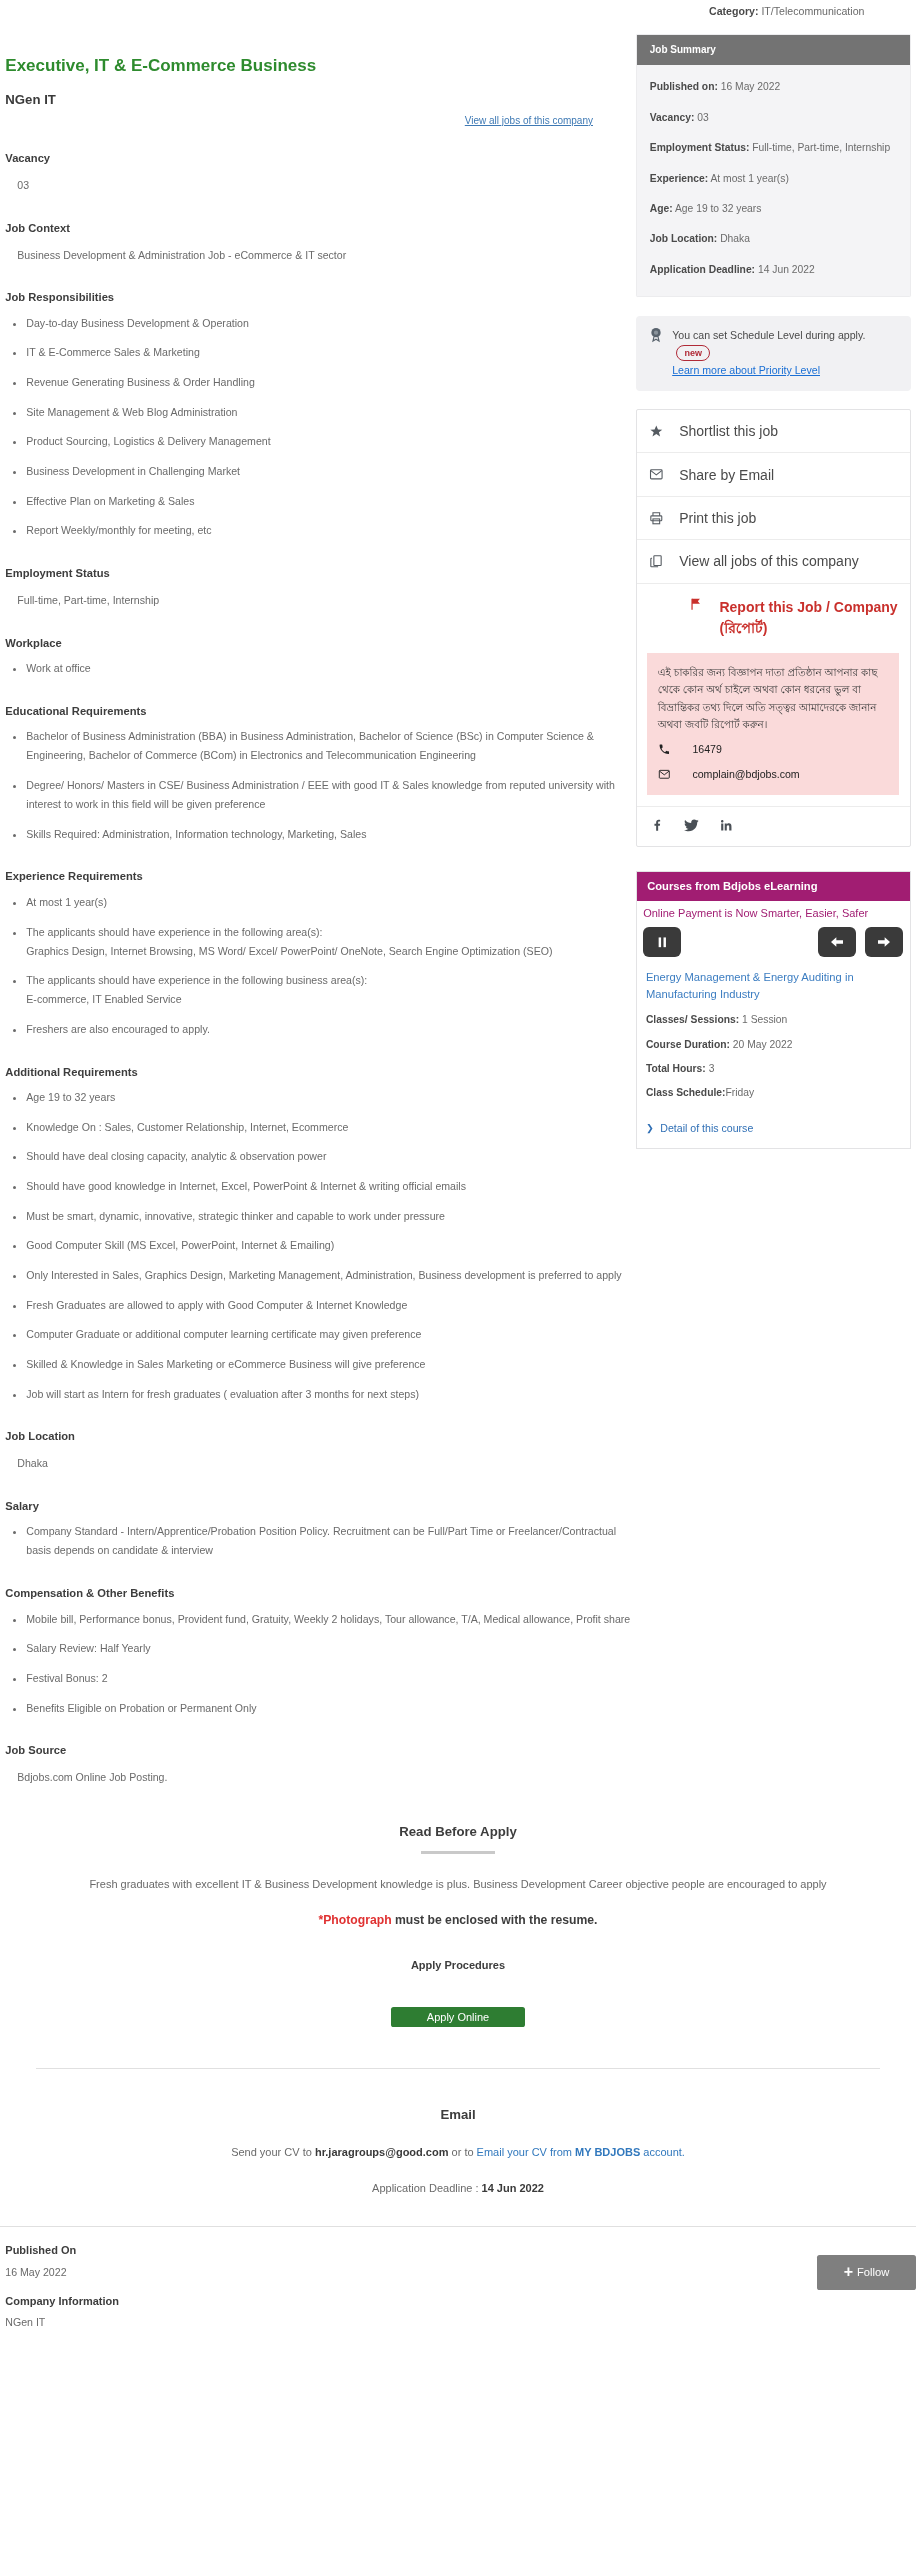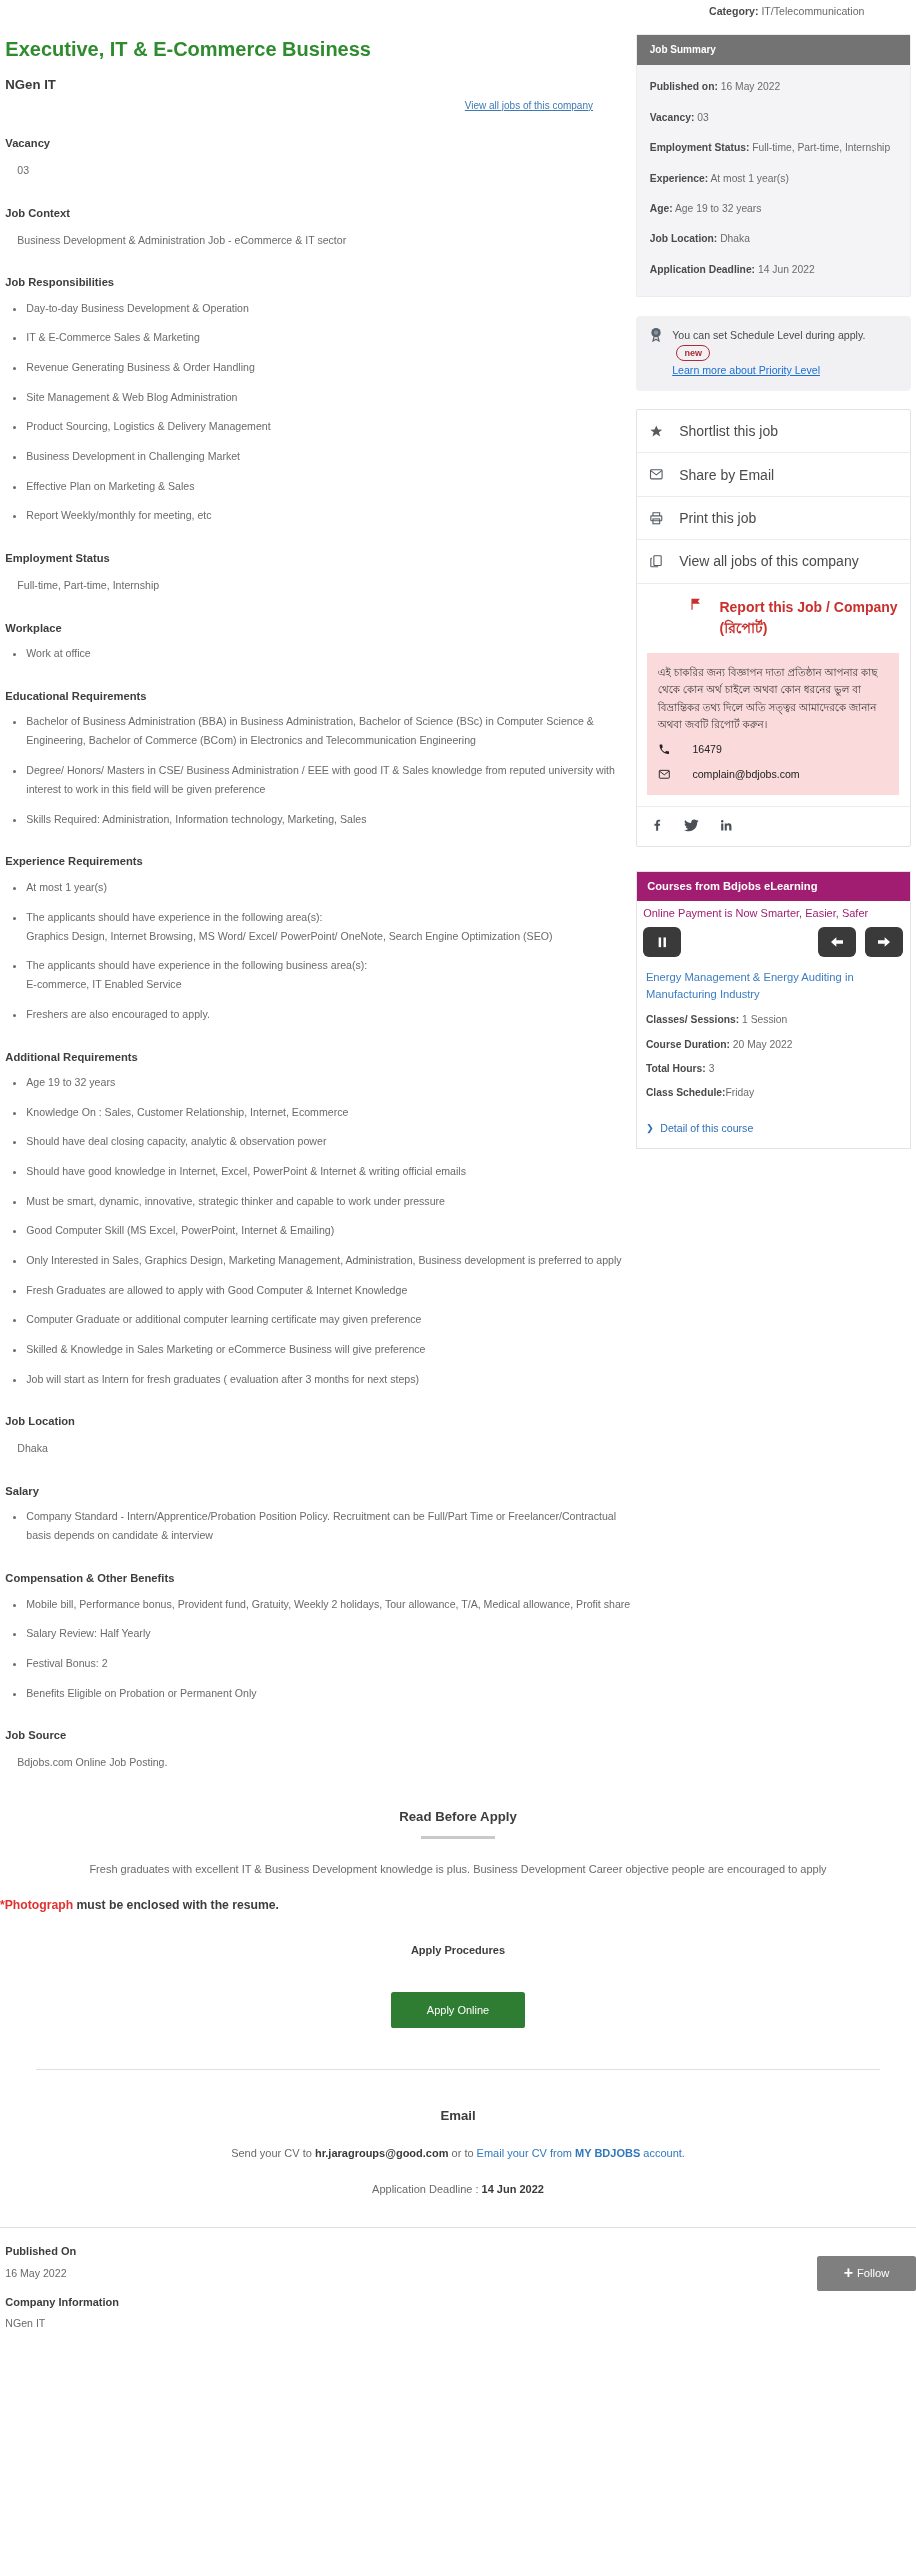--- a/index.html
+++ b/index.html
@@ -2,21 +2,21 @@
 <html style="font-size:10.6px"><head>
 <meta charset="utf-8">
 <style>
   html,body{margin:0;padding:0;overflow-x:hidden;background:#fff;}
   body{width:916px;position:relative;font-family:"Liberation Sans","DejaVu Sans",sans-serif;color:#6a6a6a;}
   .category-line{position:absolute;top:5.3px;left:709px;white-space:nowrap;font-size:10.6px;color:#6a6a6a;}
   .category-line b{color:#4a4a4a;}
   .columns{display:flex;align-items:flex-start;padding-top:34px;}
   
   .main{width:631px;box-sizing:border-box;padding:0 0 0 5.3px;}
-  .job-title{color:#2e8b2e;font-size:20px;font-weight:bold;margin:4px 0 0;}
+  .job-title{color:#2e8b2e;font-size:17px;font-weight:bold;margin:22px 0 0;}
   .company-name{color:#3a3a3a;font-size:13.2px;font-weight:bold;margin:16px 0 0;}
   .view-all-wrap{text-align:right;margin:6.6px 38px 0 0;}
   .view-all-wrap a{color:#3e79b4;font-size:10px;text-decoration:underline;cursor:pointer;}
   .sec-h{color:#3d3d3d;font-size:11.2px;font-weight:bold;margin:26.5px 0 0;}
   .sec-val{color:#6a6a6a;font-size:10.6px;margin:12px 0 0;padding-left:12px;line-height:1.8;}
   ul.blist{margin:2.6px 0 0;padding-left:21px;}
   ul.blist li{color:#6a6a6a;font-size:10.6px;margin-top:10.6px;line-height:1.8;white-space:pre-line;}
   
   .sidebar{width:275px;margin-left:4.6px;flex-shrink:0;}
   .sum-box{background:#f4f4f6;border:0.7px solid #ececee;border-radius:1.3px;}
@@ -48,24 +48,24 @@
   .course-rows{padding:8px 9.3px 0;}
   .course-row{font-size:10.3px;color:#6b6b6b;margin-bottom:13.2px;}
   .course-row b{color:#4a4a4a;}
   .detail-link{display:flex;align-items:center;gap:6.6px;color:#2f6fb5;font-size:10.6px;padding:10.6px 9.3px 14.6px;cursor:pointer;}
   .chev{color:#2f6fb5;font-size:9.3px;}
   
   .bottom{margin-top:37px;}
   .center-title{text-align:center;color:#3d3d3d;font-size:13.2px;font-weight:bold;margin:0;}
   .short-div{width:74px;height:2.6px;background:#c9c9c9;margin:12px auto 20px;}
   .rba-text{width:992px;margin-left:-38px;text-align:center;color:#6a6a6a;font-size:11px;line-height:1.9;}
-  .photo-note{color:#3d3d3d;font-weight:bold;font-size:12.2px;margin-top:18.5px;}
+  .photo-note{text-align:center;color:#3d3d3d;font-weight:bold;font-size:12.2px;margin-top:18.5px;}
   .photo-note .red{color:#e03131;}
   .apply-proc{text-align:center;color:#3d3d3d;font-weight:bold;font-size:11px;margin-top:32px;}
-  .apply-btn{display:block;margin:36px auto 0;background:#2e7d32;color:#fff;border:none;border-radius:2.6px;width:134px;height:36px;font-size:11px;font-family:inherit;cursor:pointer;}
+  .apply-btn{display:block;margin:36px auto 0;background:#2e7d32;color:#fff;border:none;border-radius:2.6px;width:134px;height:20px;font-size:11px;font-family:inherit;cursor:pointer;}
   .wide-div{border:none;border-top:0.7px solid #e0e0e0;margin:41px 36px 0;}
   .email-title{margin-top:38px;}
   .email-line{text-align:center;font-size:11px;color:#6a6a6a;margin-top:24px;}
   .email-line b{color:#3a3a3a;}
   .email-line a{color:#3178bd;text-decoration:none;cursor:pointer;}
   .deadline-line{text-align:center;font-size:11px;color:#6a6a6a;margin-top:24px;}
   .deadline-line b{color:#3a3a3a;}
   
   .footer-div{border:none;border-top:0.7px solid #e0e0e0;margin:32px 0 0;}
   .footer{position:relative;padding:0 5.3px 9.3px;}

